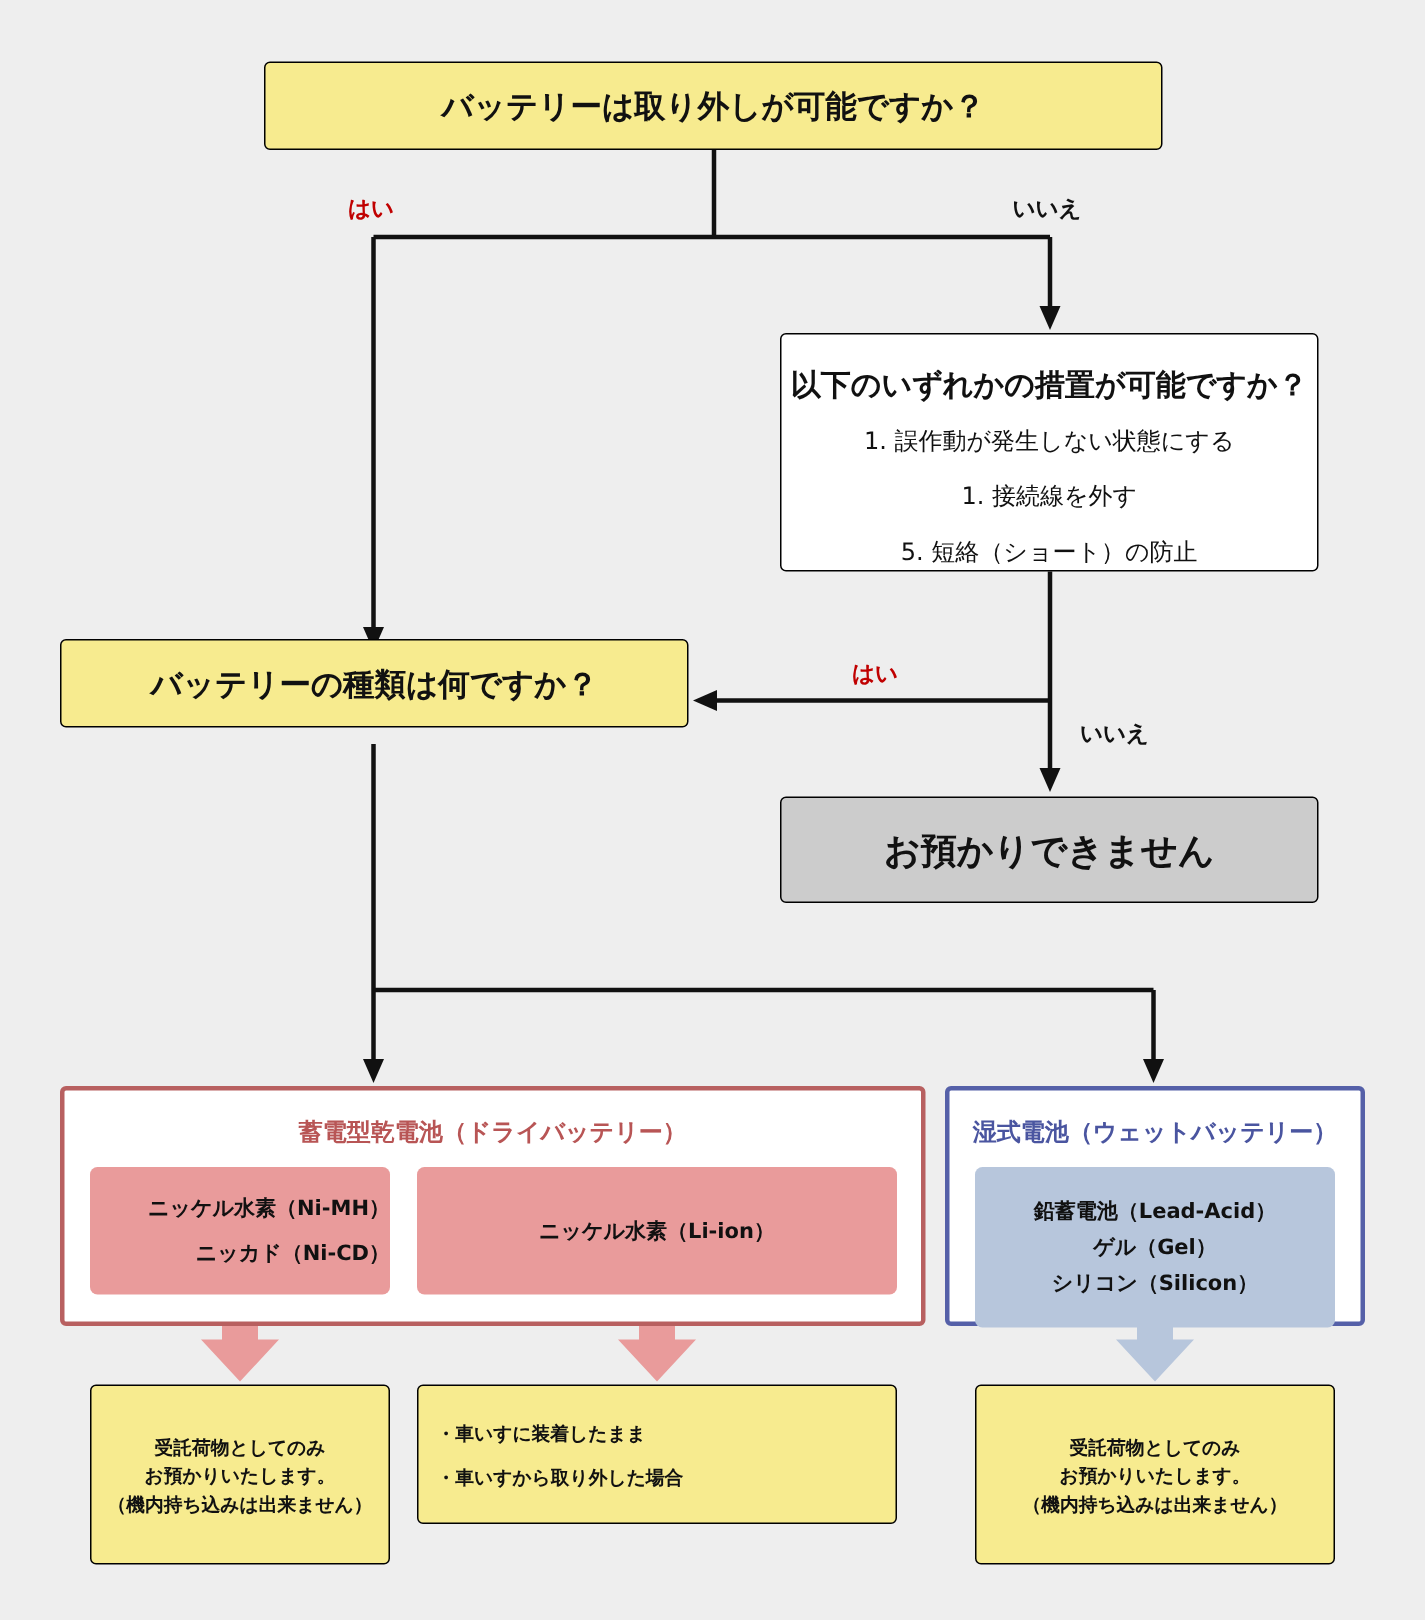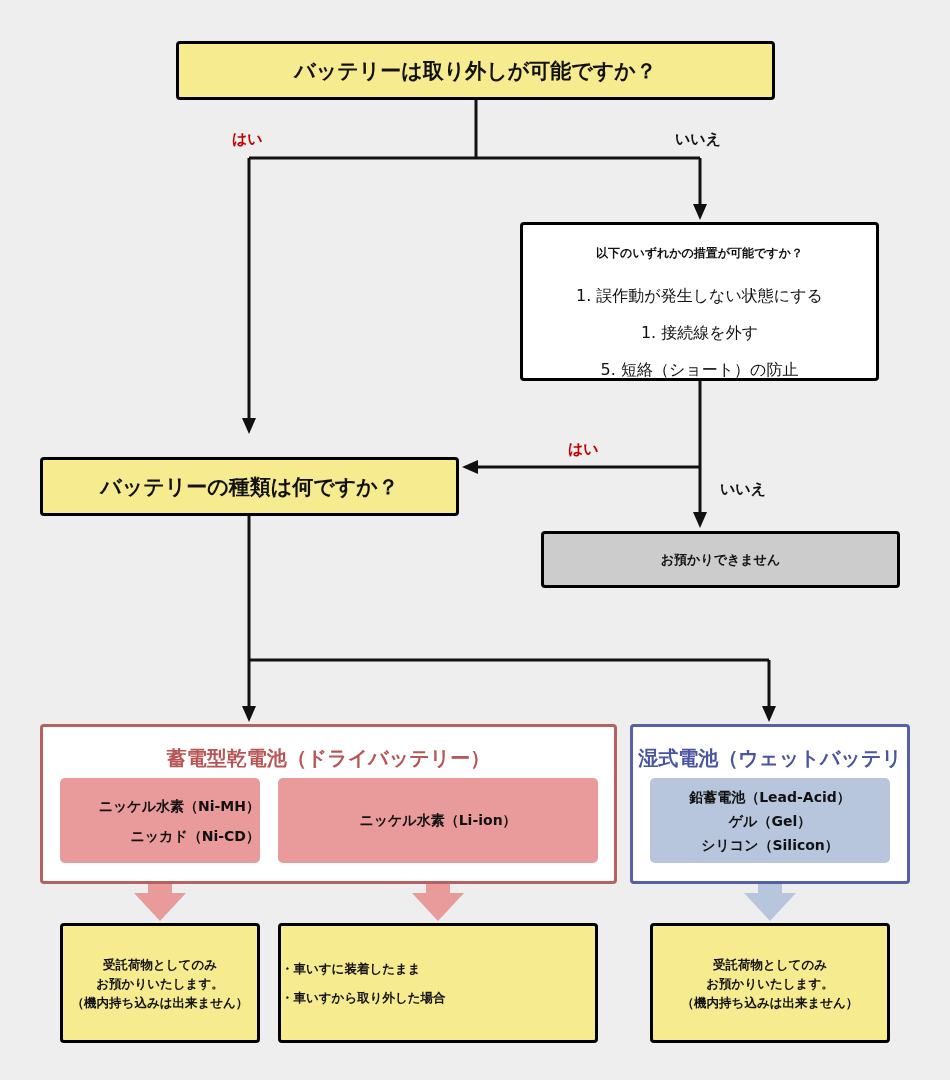--- a/index.html
+++ b/index.html
@@ -1,46 +1,46 @@
 <!DOCTYPE html>
 <html><head>
   <meta charset="utf-8">
   <style>
     html, body { margin:0; padding:0; }
     body { width:950px; height:1080px; background:#eeeeee; position:relative; overflow:hidden;
       font-family:"DejaVu Sans", "Liberation Sans", sans-serif; color:#111; }
     .abs { position:absolute; box-sizing:border-box; }
-    .box { border:3px solid #000000; border-radius:4px; display:flex; align-items:center; justify-content:center; text-align:center; }
+    .box { border:1px solid #000000; border-radius:4px; display:flex; align-items:center; justify-content:center; text-align:center; }
     .yellow { background:#f7eb8f; }
     .white { background:#ffffff; }
     .gray { background:#cccccc; }
     .q1 { left:176px; top:41px; width:599px; height:59px; font-size:21px; font-weight:bold; }
     .q2 { left:520px; top:222px; width:359px; height:159px; flex-direction:column; justify-content:flex-start; padding-top:20px; }
-    .q2 .title { font-size:12px; font-weight:bold; margin-bottom:24px;font-family:Liberation Mono, monospace; }
+    .q2 .title { font-size:20px; font-weight:bold; margin-bottom:14px;font-family:Liberation Mono, monospace; }
     .q2 .item { font-size:16px; margin-bottom:16px; }
-    .q3 { left:40px; top:457px; width:419px; height:59px; font-size:21px; font-weight:bold; }
-    .ng { left:541px; top:531px; width:359px; height:57px; font-size:13px; font-weight:bold; }
+    .q3 { left:40px; top:426px; width:419px; height:59px; font-size:21px; font-weight:bold; }
+    .ng { left:520px; top:531px; width:359px; height:71px; font-size:24px; font-weight:bold; }
     .label { font-size:15px; font-weight:bold; }
     .yes { color:#c00000; }
     .no { color:#111; }
     .grp { background:#fff; border-radius:4px; }
     .dry { left:40px; top:724px; width:577px; height:160px; border:3px solid #b86060; }
     .wet { left:630px; top:724px; width:280px; height:160px; border:3px solid #5560a8; }
-    .grp-title { position:absolute; left:0; right:0; top:18px; text-align:center; font-size:20px; font-weight:bold; }
+    .grp-title { position:absolute; left:0; right:0; top:18px; text-align:center; font-size:16px; font-weight:bold; }
     .dry .grp-title { color:#b85555; }
     .wet .grp-title { color:#4a55a0; }
     .sub { border-radius:5px; display:flex; flex-direction:column; align-items:center; justify-content:center; font-size:14px; font-weight:bold; text-align:center; }
     .pink { background:#e99b9b; }
     .blue { background:#b7c6dc; }
     .s1 { left:60px; top:778px; width:200px; height:85px; line-height:30px;align-items:flex-end; }
     .s2 { left:278px; top:778px; width:320px; height:85px; }
-    .s3 { left:650px; top:778px; width:240px; height:85px; line-height:24px; }
+    .s3 { left:650px; top:778px; width:240px; height:107px; line-height:24px; }
     .res { font-size:12.5px; font-weight:bold; line-height:19px; }
     .r1 { left:60px; top:923px; width:200px; height:120px; flex-direction:column; }
-    .r2 { left:278px; top:923px; width:320px; height:120px; flex-direction:column; align-items:flex-start; text-align:left; }
+    .r2 { left:278px; top:923px; width:320px; height:93px; flex-direction:column; align-items:flex-start; text-align:left; padding-left:12px; }
     .r2 .gap { height:10px; }
     .r3 { left:650px; top:923px; width:240px; height:120px; flex-direction:column; }
     svg.lines { position:absolute; left:0; top:0; }
   </style>
 </head>
 <body>
 
 <svg class="lines" width="950" height="1080">
   <g stroke="#111" stroke-width="3" fill="none">
     <line x1="476" y1="100" x2="476" y2="158"></line>

